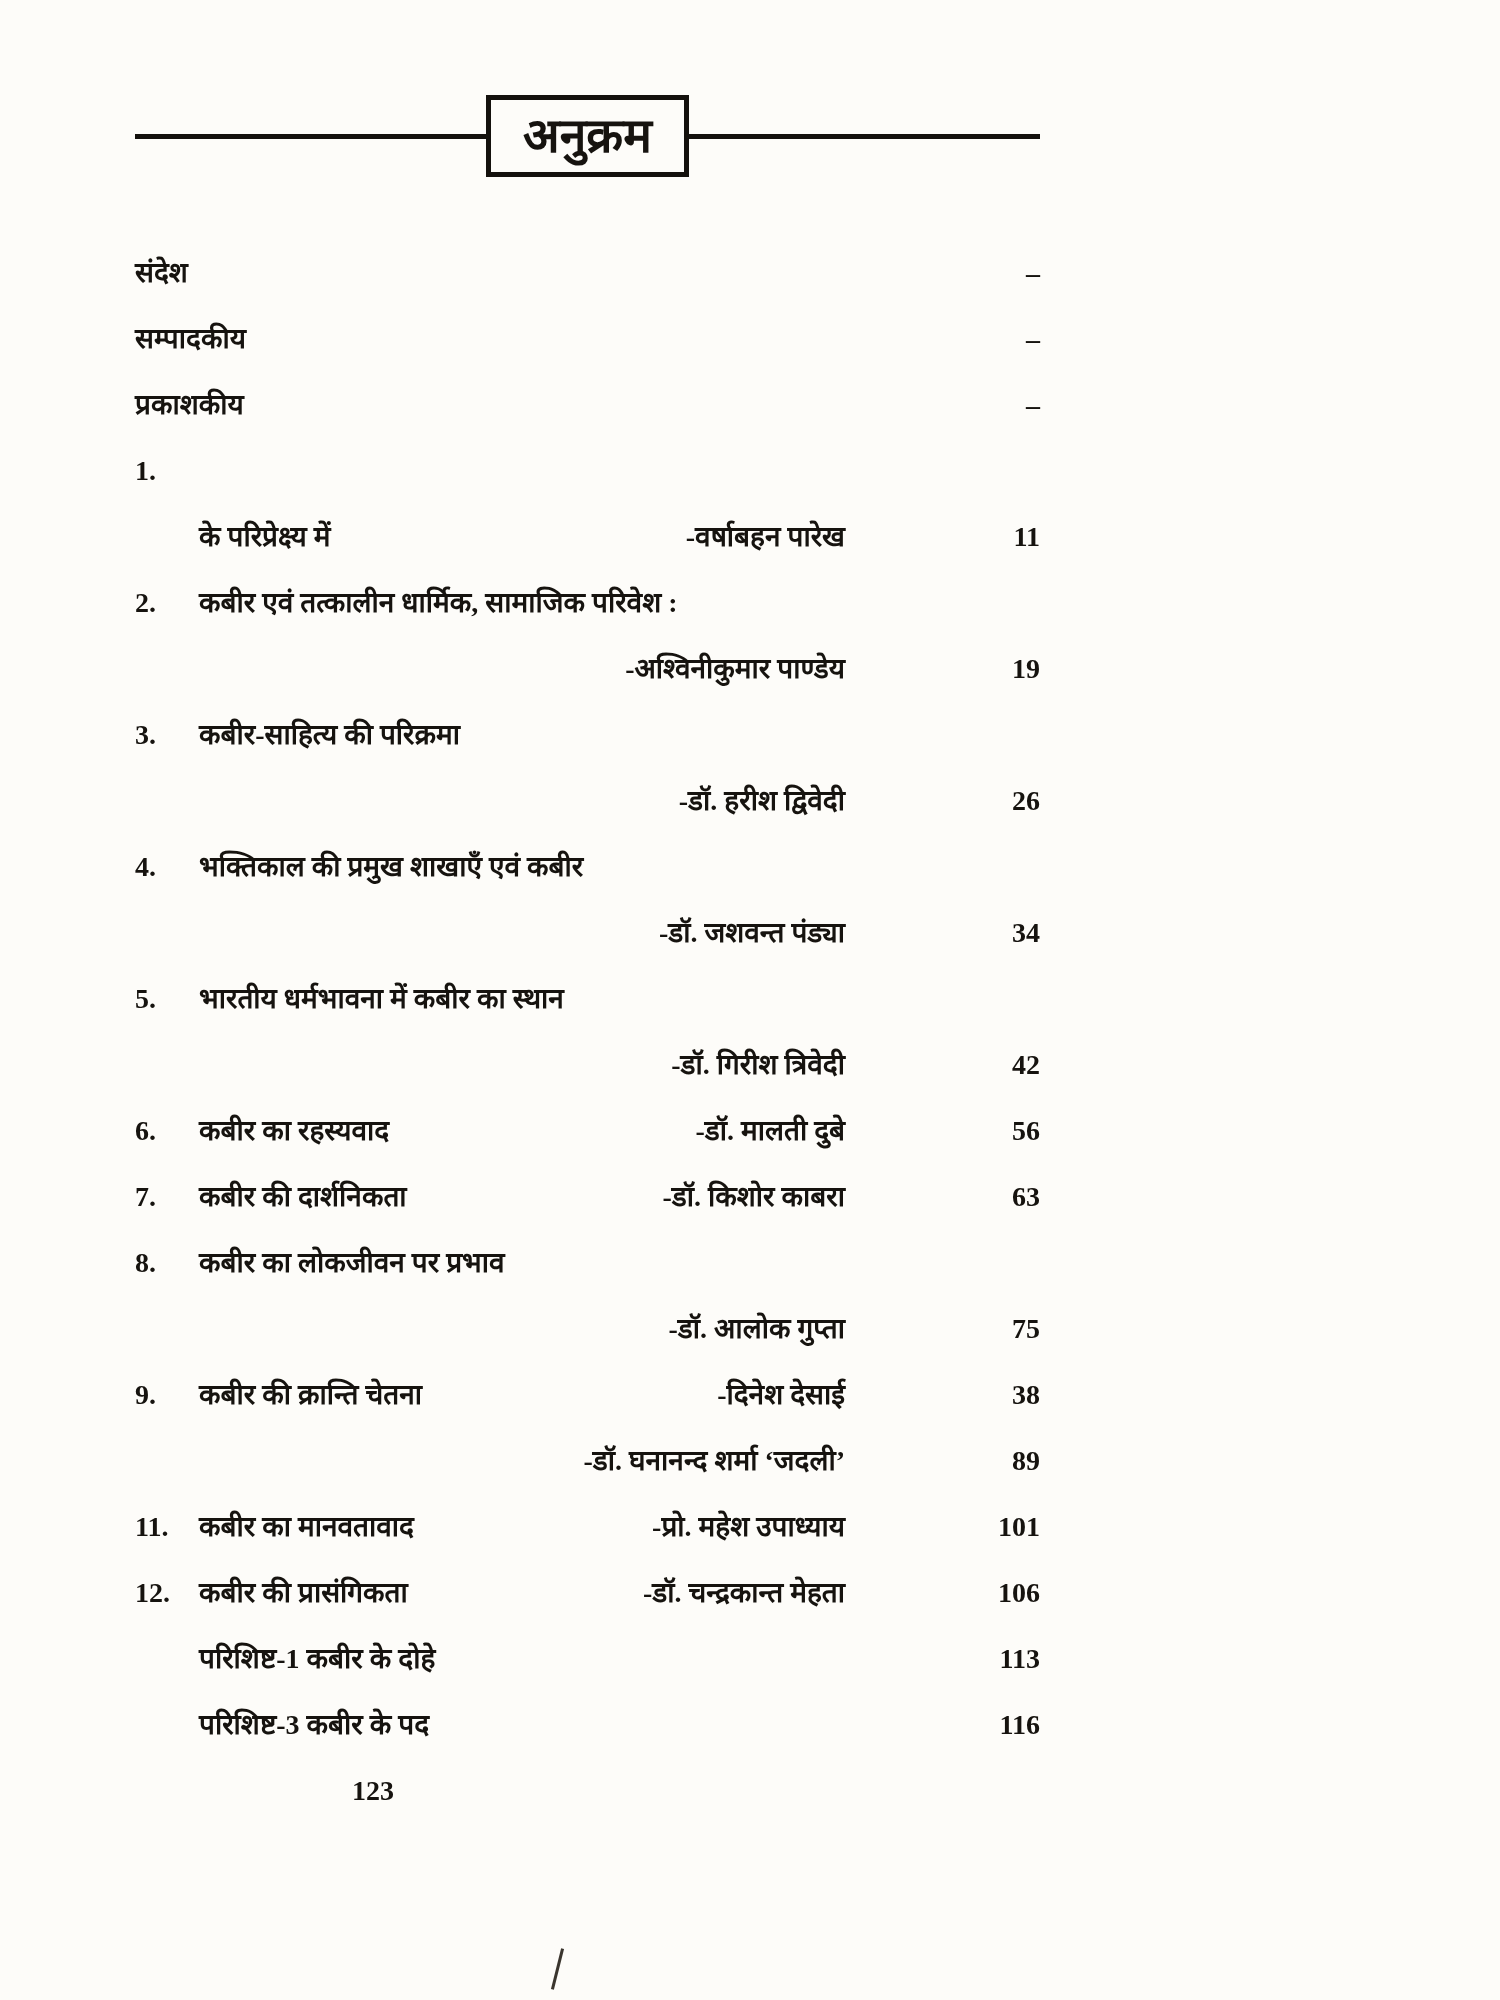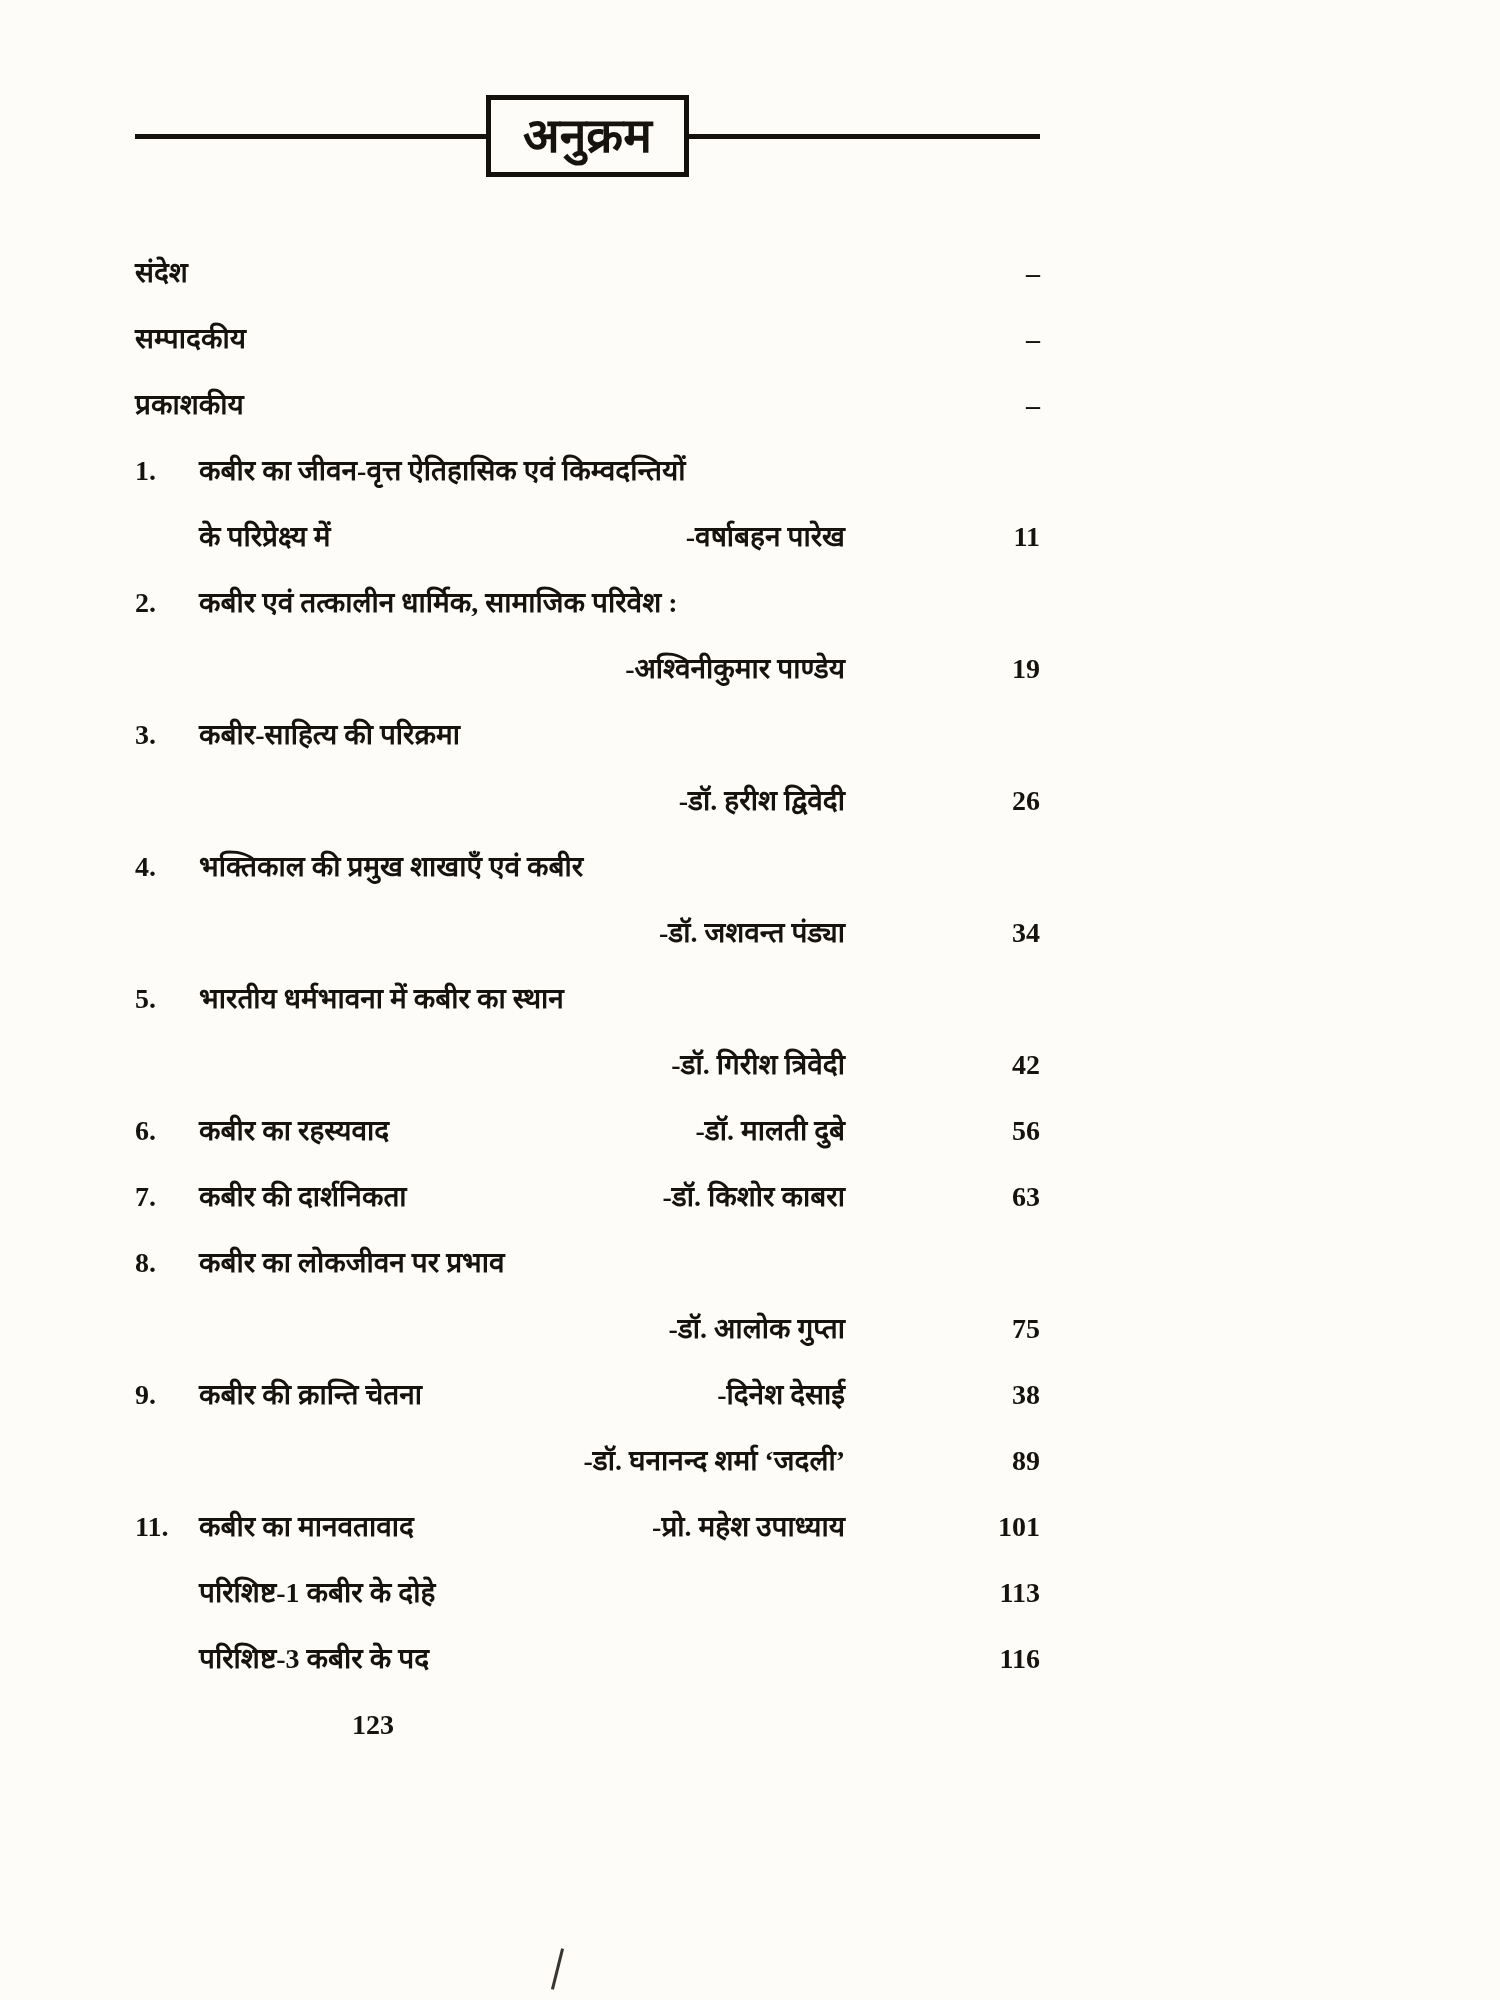--- a/index.html
+++ b/index.html
@@ -82,21 +82,20 @@
         <div class="pagenum">–</div>
       </div>
       <div class="row">
         <div class="fm-title">प्रकाशकीय</div>
         <div class="pagenum">–</div>
       </div>
 
       <div>
         <div class="row">
           <div class="num">1.</div>
-          <div class="etitle">कबीर का जीवन-वृत्त ऐतिहासिक एवं किम्वदन्तियों</div>
         </div>
         <div class="row">
           <div class="indent"></div>
           <div class="subtitle">के परिप्रेक्ष्य में</div>
           <div class="author">-वर्षाबहन पारेख</div>
           <div class="pagenum">11</div>
         </div>
       </div>
 
       <div>
@@ -188,20 +187,26 @@
         </div>
       </div>
 
       <div class="row">
         <div class="num">11.</div>
         <div class="etitle">कबीर का मानवतावाद</div>
         <div class="author">-प्रो. महेश उपाध्याय</div>
         <div class="pagenum">101</div>
       </div>
 
+      <div class="row">
+        <div class="num">12.</div>
+        <div class="etitle">कबीर की प्रासंगिकता</div>
+        <div class="author">-डॉ. चन्द्रकान्त मेहता</div>
+        <div class="pagenum">106</div>
+      </div>
 
       <div class="row">
         <div class="indent"></div>
         <div class="app-title">परिशिष्ट-1 कबीर के दोहे</div>
         <div class="pagenum">113</div>
       </div>
       <div class="row">
         <div class="indent"></div>
         <div class="app-title">परिशिष्ट-3 कबीर के पद</div>
         <div class="pagenum">116</div>

